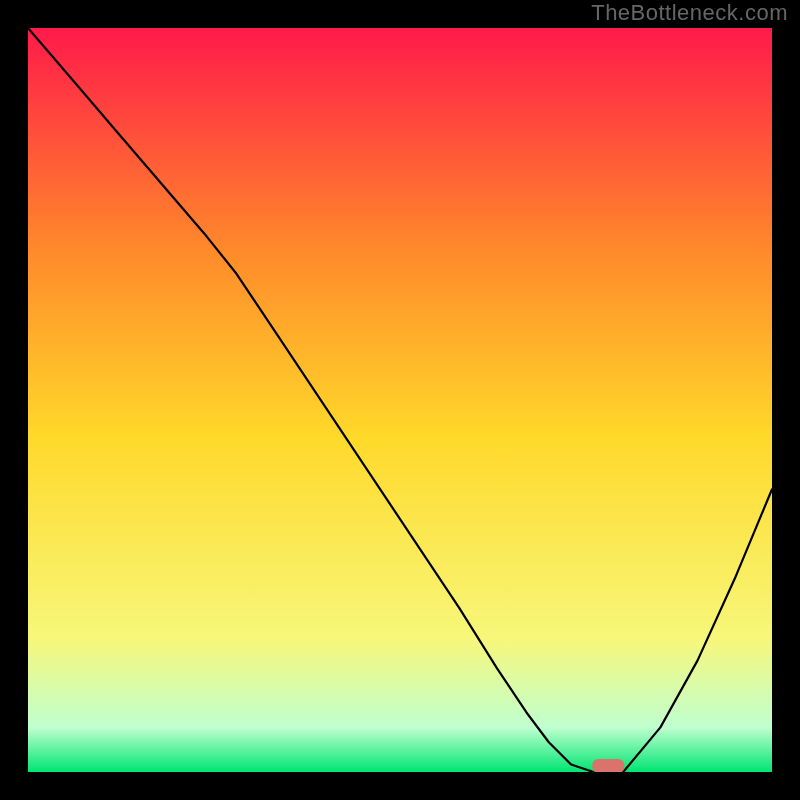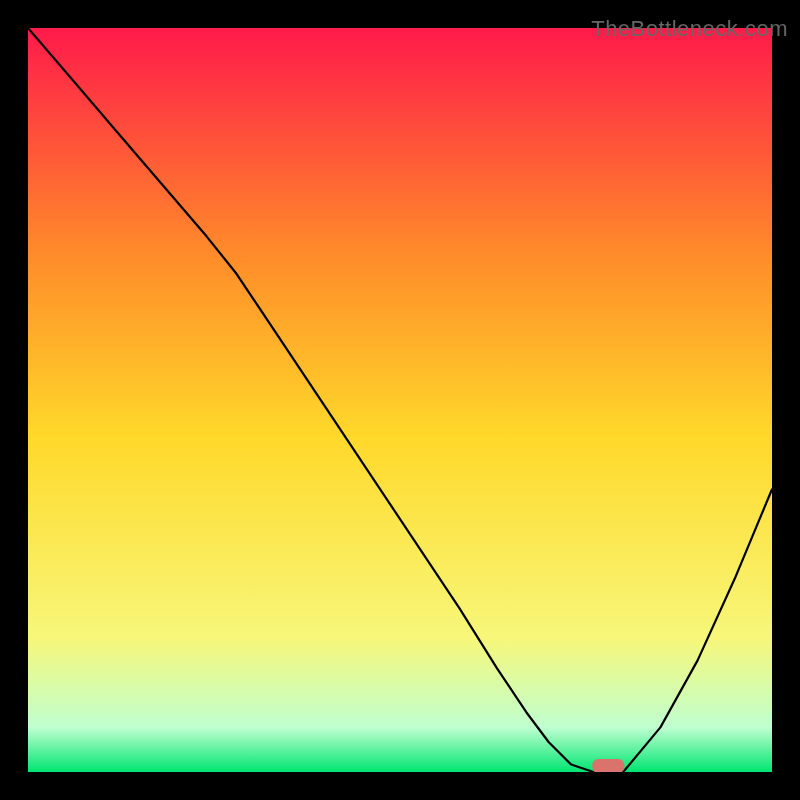--- a/index.html
+++ b/index.html
@@ -12,21 +12,21 @@
     font-family: Arial, Helvetica, sans-serif;
   }
   .frame {
     position: relative;
     width: 800px;
     height: 800px;
     background: #000;
   }
   .watermark {
     position: absolute;
-    top: 16px;
+    top: 0;
     right: 12px;
     color: #666666;
     font-size: 22px;
     font-weight: 500;
     letter-spacing: 0.5px;
     z-index: 10;
     user-select: none;
   }
   .plot-area {
     position: absolute;

